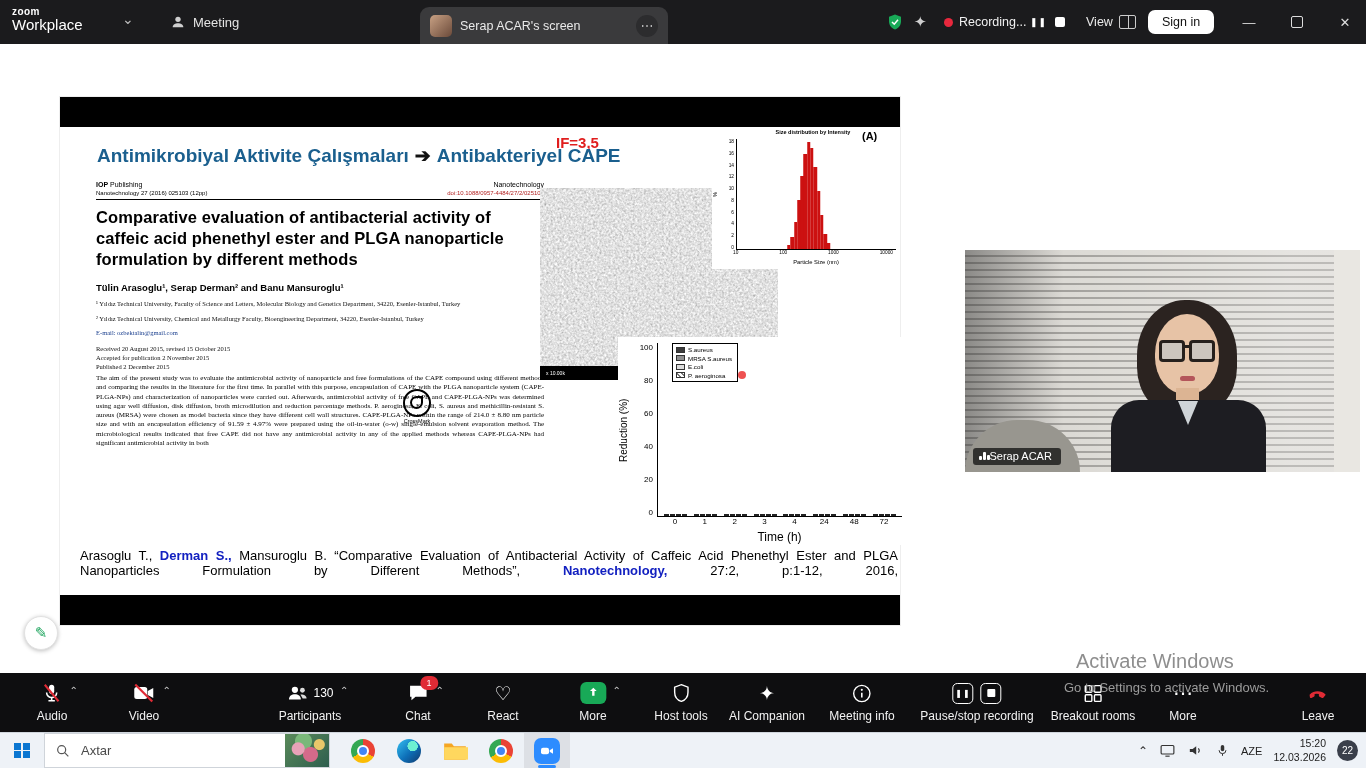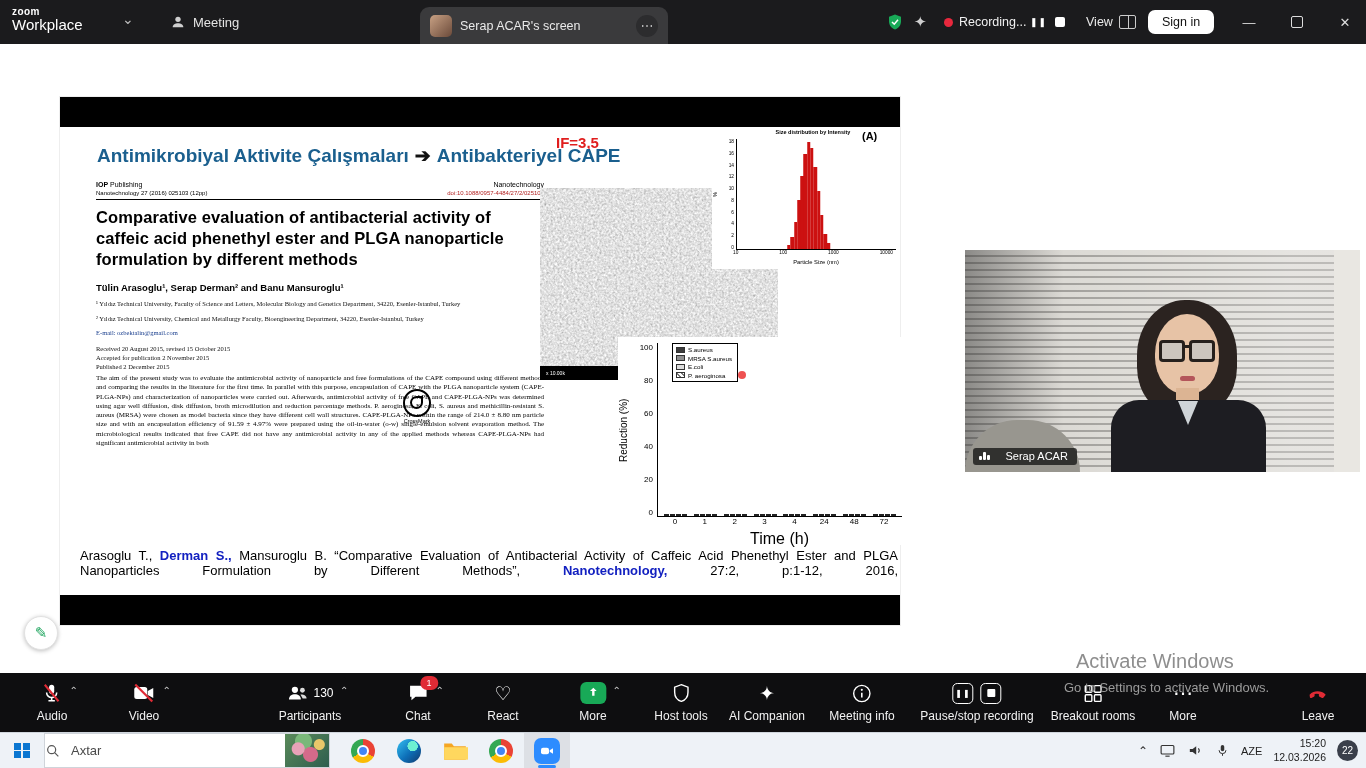--- a/index.html
+++ b/index.html
@@ -81,21 +81,21 @@
   .rc-yticks{grid-column:2;grid-row:1;display:flex;flex-direction:column;justify-content:space-between;align-items:flex-end;font-size:8px;padding-right:4px}
   .rc-plot{grid-column:3;grid-row:1;position:relative;border-left:1.2px solid #000;border-bottom:1.2px solid #000;display:flex;align-items:flex-end;padding:0 3px}
   .rc-group{flex:1;display:flex;justify-content:center;align-items:flex-end}
   .rc-bar{width:5px;margin:0 .5px;border:.5px solid #222;box-sizing:border-box}
   .s-solid-dark{background:#3b3b3b}
   .s-solid-gray{background:#8e8e8e}
   .s-solid-light{background:#dcdcdc}
   .s-hatched{background:repeating-linear-gradient(45deg,#fff 0 2px,#777 2px 3.2px)}
   .rc-xticks{grid-column:3;grid-row:2;display:flex;padding:0 3px}
   .rc-xtick{flex:1;text-align:center;font-size:8px}
-  .rc-xlabel{grid-column:3;grid-row:3;text-align:center;font-size:16px}
+  .rc-xlabel{grid-column:3;grid-row:3;text-align:center;font-size:12px}
   .rc-legend{position:absolute;left:14px;top:0;background:#fff;border:1px solid #000;padding:2px 5px 2px 3px;display:flex;flex-direction:column;gap:1.5px;z-index:2}
   .lg-row{display:flex;align-items:center;gap:3px}
   .lg-sw{width:9px;height:6px;border:.5px solid #333;box-sizing:border-box;flex:none}
   .lg-name{font-size:6.2px;white-space:nowrap}
   .laser-dot{position:absolute;left:80px;top:28px;width:8px;height:8px;border-radius:50%;background:rgba(235,50,50,.85);z-index:3}
 
   .citation{position:absolute;left:20px;top:452px;width:818px;font-size:13px;line-height:1.13;color:#000}
   .cite-main{text-align:justify;text-align-last:justify}
   .cite-blue{color:#1220c0;font-weight:bold}
 
@@ -108,21 +108,21 @@
   .person{position:absolute;inset:0}
   .p-hair{position:absolute;left:172px;top:50px;width:100px;height:116px;background:#2b2320;border-radius:48% 48% 42% 42%}
   .p-face{position:absolute;left:190px;top:64px;width:64px;height:80px;background:#e7c3a6;border-radius:50% 50% 46% 46%}
   .p-glasses{position:absolute;left:4px;top:26px;width:56px;display:flex;gap:4px;justify-content:center}
   .p-glasses:before{content:"";position:absolute;left:25px;top:5px;width:7px;height:3px;background:#26201d}
   .p-lens{width:22px;height:16px;border:3px solid #26201d;border-radius:4px;background:rgba(165,200,228,.4)}
   .p-lips{position:absolute;left:25px;top:62px;width:15px;height:5px;background:#b4555a;border-radius:3px}
   .p-neck{position:absolute;left:211px;top:138px;width:23px;height:15px;background:#dcb493}
   .p-body{position:absolute;left:146px;top:150px;width:155px;height:75px;background:#1d1d22;border-radius:28px 28px 0 0}
   .p-shirt{position:absolute;left:213px;top:151px;width:20px;height:24px;background:#cfd4d8;clip-path:polygon(0 0,100% 0,50% 100%)}
-  .name-tag{position:absolute;left:8px;bottom:7px;background:rgba(20,20,20,.78);color:#fff;font-size:11px;padding:2px 9px 3px 6px;display:flex;align-items:flex-start;gap:16px;border-radius:3px}
+  .name-tag{position:absolute;left:8px;bottom:7px;background:rgba(20,20,20,.78);color:#fff;font-size:11px;padding:2px 9px 3px 6px;display:flex;align-items:flex-start;gap:0;border-radius:3px}
   .mic-bars{display:flex;align-items:flex-end;gap:1.5px;height:10px;padding-bottom:1px}
   .mic-bars i{display:block;width:2.5px;background:#fff;border-radius:1px}
   .mic-bars i:nth-child(1){height:4px}.mic-bars i:nth-child(2){height:8px}.mic-bars i:nth-child(3){height:5px}
 
   
   .pen-btn{position:absolute;left:24px;top:572px;width:32px;height:32px;border-radius:50%;background:#fff;border:1px solid #e2e2e2;box-shadow:0 1px 4px rgba(0,0,0,.25);display:flex;align-items:center;justify-content:center;font-size:15px;color:#1ea55e;z-index:12}
 
   
   .wm1{position:absolute;left:1076px;top:650px;font-size:20px;color:#8e8e8e;z-index:55}
   .wm2{position:absolute;left:1064px;top:680px;font-size:13px;color:#9b9b9b;z-index:55}
@@ -141,21 +141,21 @@
   .more-ico{font-size:20px;line-height:1;color:#fff}
   .rec-btn{width:21px;height:21px;border:1.5px solid #fff;border-radius:5px;display:flex;align-items:center;justify-content:center;box-sizing:border-box}
   .rec-btn .pbars{font-size:8px;letter-spacing:1px;color:#fff}
   .rec-btn .stopsq{width:8px;height:8px;background:#fff;border-radius:1px}
 
   
   .taskbar{position:absolute;bottom:0;left:0;width:1366px;height:35px;background:#eef2f7;border-top:1px solid #d0d6dd;z-index:60;display:flex;align-items:center}
   .tk-start{width:44px;height:35px;display:flex;align-items:center;justify-content:center;background:none;border:0}
   .winlogo{display:grid;grid-template-columns:7px 7px;grid-template-rows:7px 7px;gap:1.5px}
   .winlogo i{background:#0b76d1;display:block}
-  .tk-search{width:286px;height:35px;background:#fff;border:1px solid #cfd4da;box-sizing:border-box;display:flex;align-items:center;gap:8px;position:relative}
+  .tk-search{width:286px;height:35px;background:#fff;border:1px solid #cfd4da;box-sizing:border-box;display:flex;align-items:center;gap:8px;padding-left:10px;position:relative}
   .tk-search input{border:0;outline:0;font-size:13px;flex:1;font-family:"Liberation Sans",sans-serif;background:transparent;color:#333}
   .tk-search input::placeholder{color:#4a4a4a}
   .tk-art{width:44px;height:33px;flex:none;background:
      radial-gradient(circle at 30% 45%,#e8a2b8 0 6px,rgba(0,0,0,0) 7px),
      radial-gradient(circle at 58% 62%,#d46a8a 0 7px,rgba(0,0,0,0) 8px),
      radial-gradient(circle at 78% 32%,#e8c76a 0 5px,rgba(0,0,0,0) 6px),
      radial-gradient(circle at 42% 22%,#7ab87a 0 8px,rgba(0,0,0,0) 9px),
      linear-gradient(135deg,#5a8a5a,#2e5e4e)}
   .tk-apps{display:flex;margin-left:10px}
   .tk-app{width:46px;height:35px;display:flex;align-items:center;justify-content:center;position:relative}

